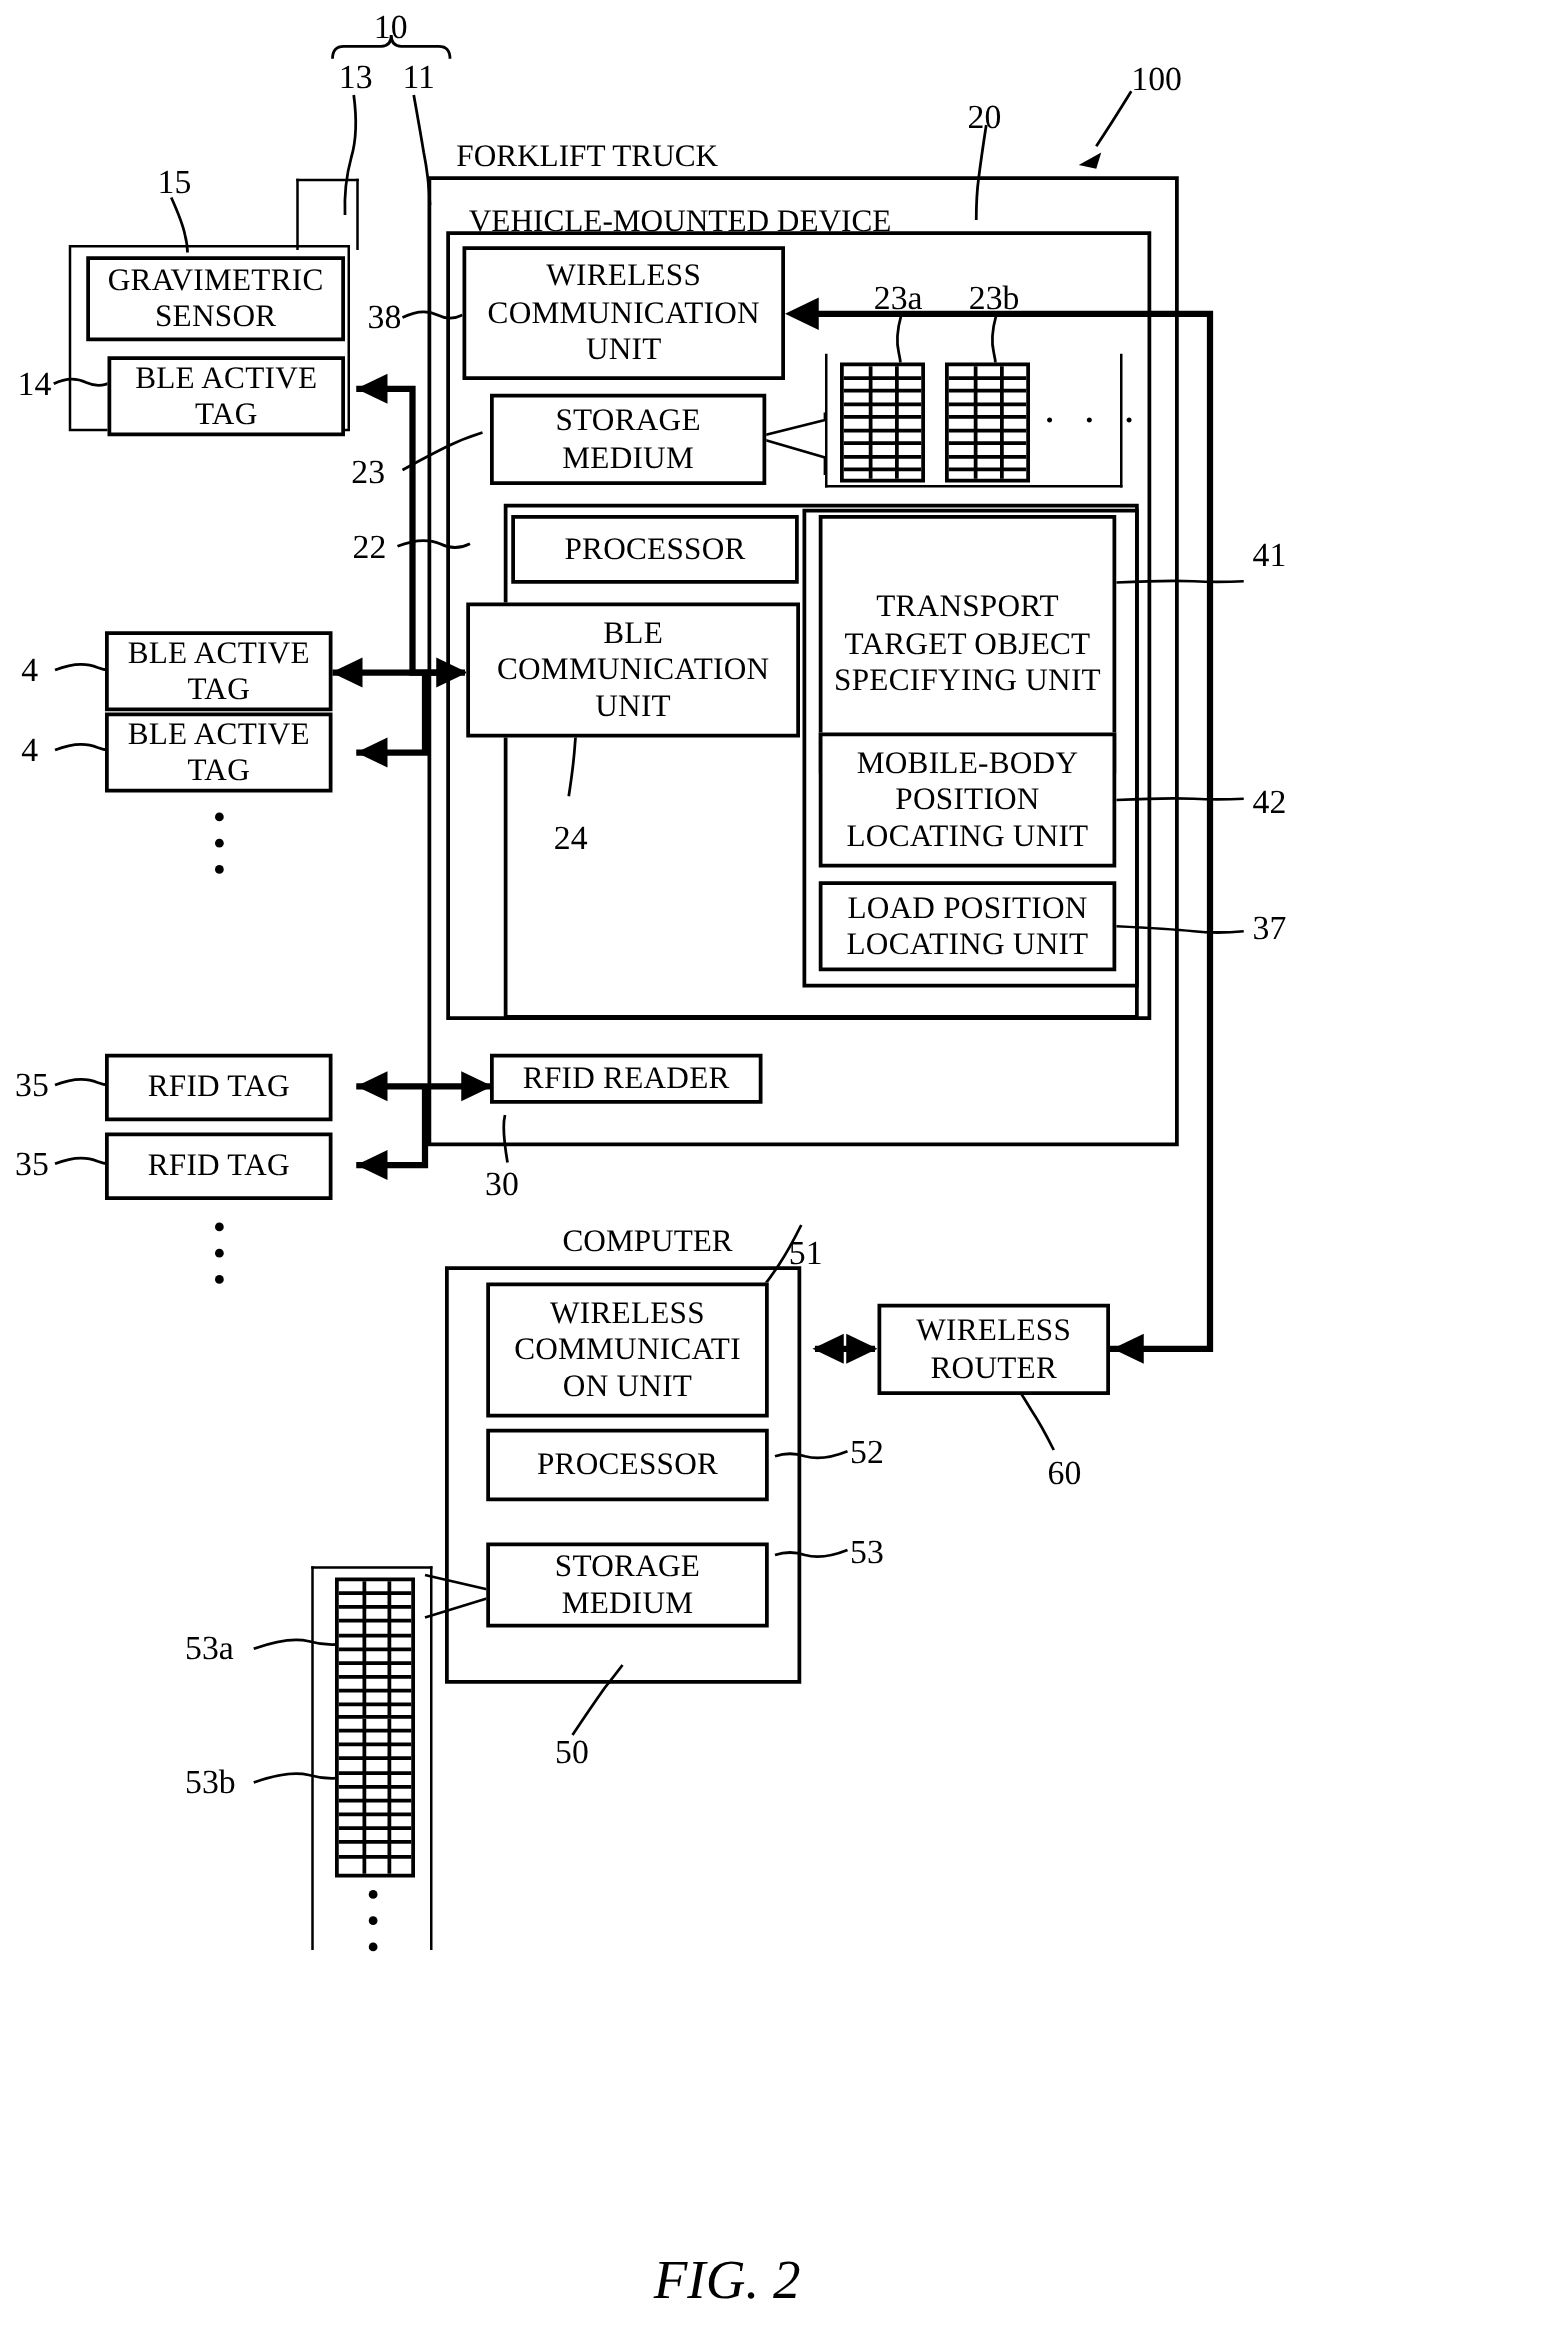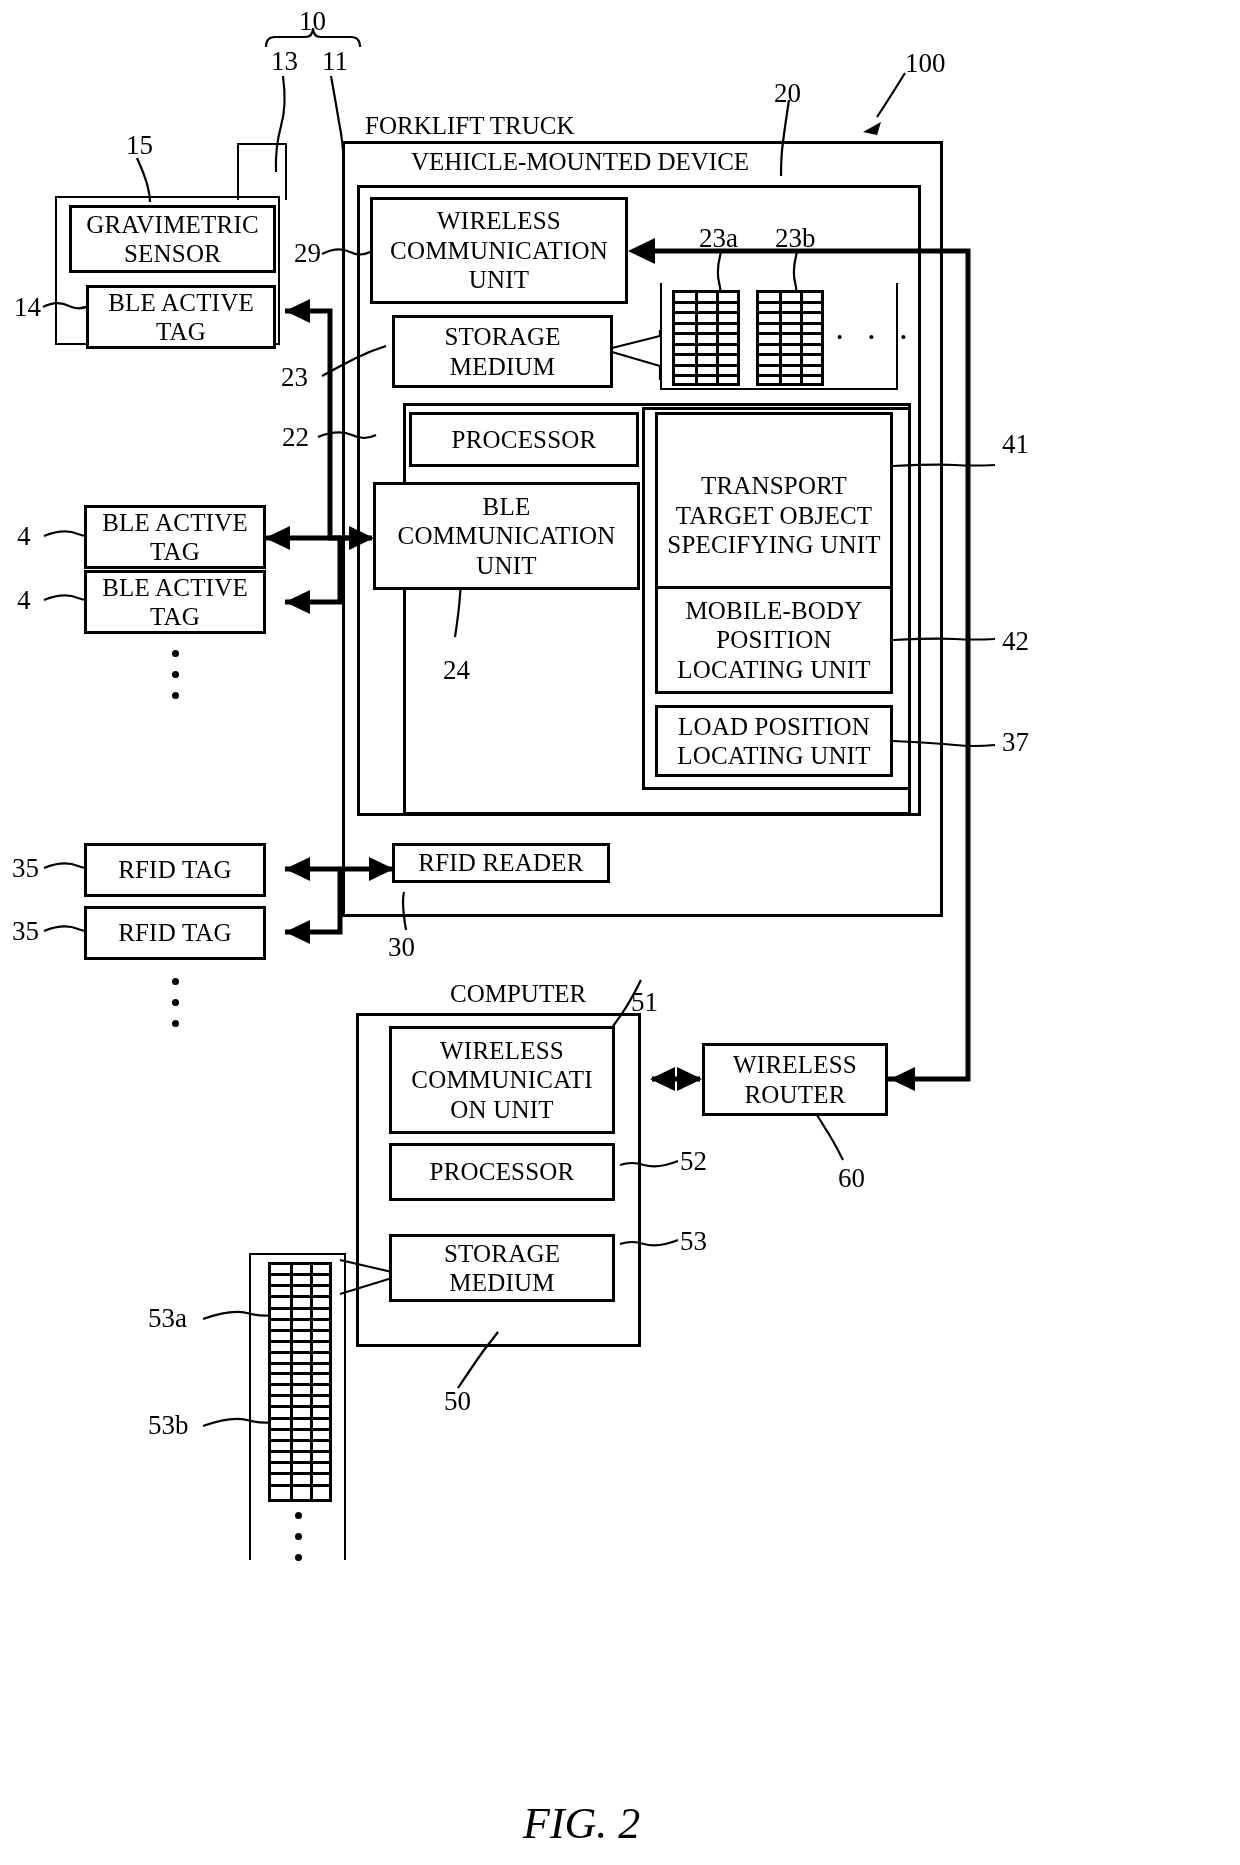--- a/index.html
+++ b/index.html
@@ -152,21 +152,21 @@
     </g>
   </svg>
 
   <div class="ref" style="left:299px;  top:6px;">10</div>
   <div class="ref" style="left:271px;  top:46px;">13</div>
   <div class="ref" style="left:322px;  top:46px;">11</div>
   <div class="ref" style="left:905px;  top:48px;">100</div>
   <div class="ref" style="left:126px;  top:130px;">15</div>
   <div class="ref" style="left:14px;   top:292px;">14</div>
   <div class="ref" style="left:774px;  top:78px;">20</div>
-  <div class="ref" style="left:294px;  top:238px;">29</div>
+  <div class="ref" style="left:294px;  top:238px;">38</div>
   <div class="ref" style="left:699px;  top:223px;">23a</div>
   <div class="ref" style="left:775px;  top:223px;">23b</div>
   <div class="ref" style="left:281px;  top:362px;">23</div>
   <div class="ref" style="left:282px;  top:422px;">22</div>
   <div class="ref" style="left:443px;  top:655px;">24</div>
   <div class="ref" style="left:1002px; top:429px;">41</div>
   <div class="ref" style="left:1002px; top:626px;">42</div>
   <div class="ref" style="left:1002px; top:727px;">37</div>
   <div class="ref" style="left:17px;   top:521px;">4</div>
   <div class="ref" style="left:17px;   top:585px;">4</div>
@@ -187,21 +187,21 @@
   <div class="box" style="left:69px; top:205px; width:207px; height:68px;">
     <span>GRAVIMETRIC SENSOR</span>
   </div>
   <div class="box" style="left:86px; top:285px; width:190px; height:64px;">
     <span>BLE ACTIVE TAG</span>
   </div>
 
   <div class="lbl" style="left:365px; top:112px;">FORKLIFT TRUCK</div>
   <div class="outline" style="left:342px; top:141px; width:601px; height:776px;"></div>
 
-  <div class="lbl" style="left:375px; top:148px;margin-left:36px;">VEHICLE-MOUNTED DEVICE</div>
+  <div class="lbl" style="left:375px; top:164px;">VEHICLE-MOUNTED DEVICE</div>
   <div class="outline" style="left:357px; top:185px; width:564px; height:631px;"></div>
 
   <div class="box" style="left:370px; top:197px; width:258px; height:107px;">
     <span>WIRELESS COMMUNICATION UNIT</span>
   </div>
 
   <div class="box" style="left:392px; top:315px; width:221px; height:73px;">
     <span>STORAGE MEDIUM</span>
   </div>
 

